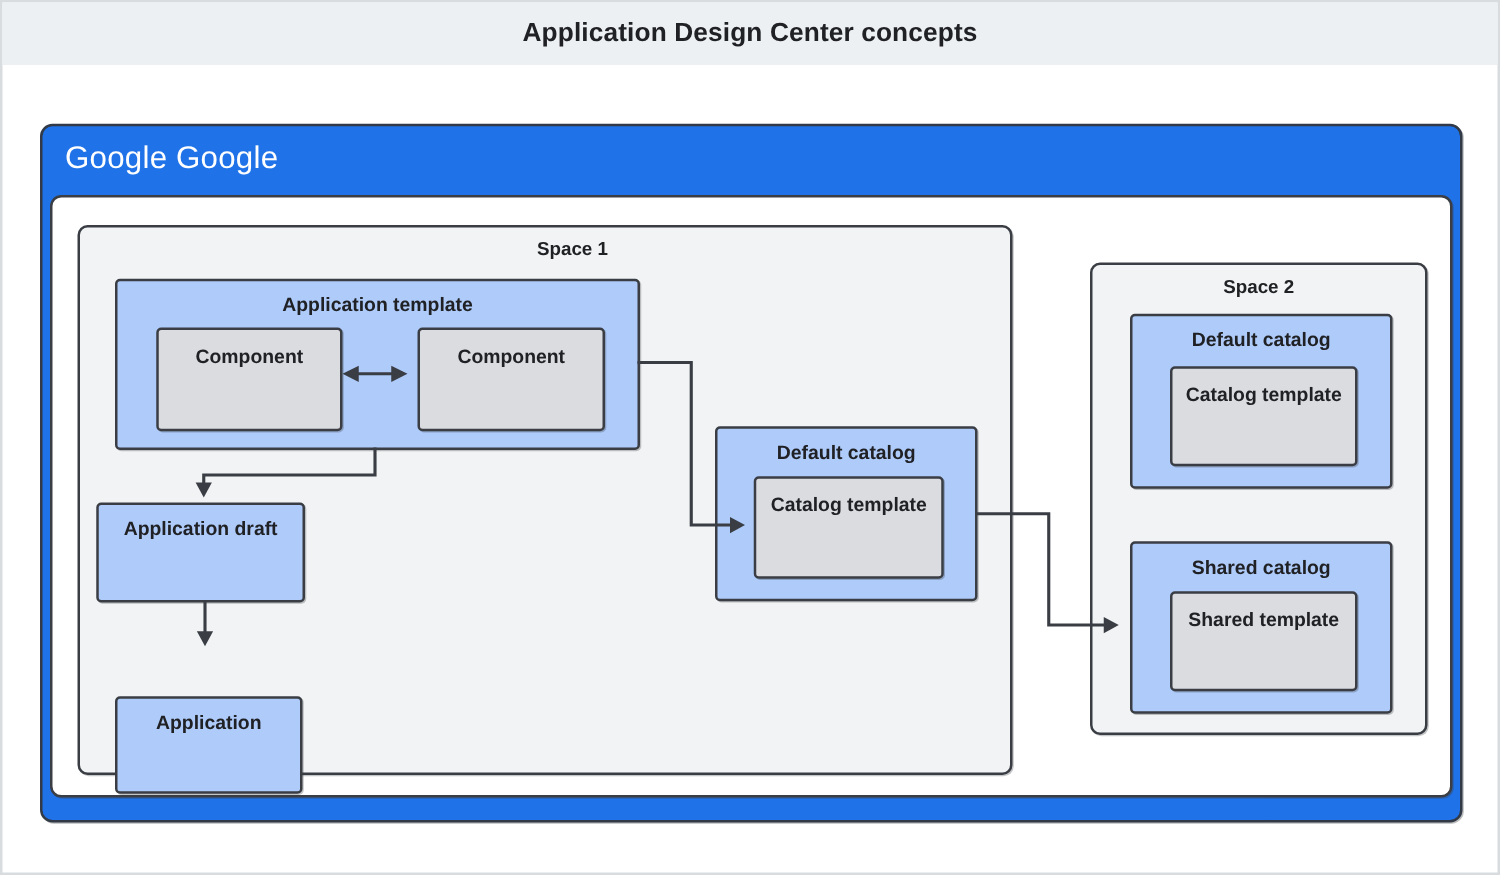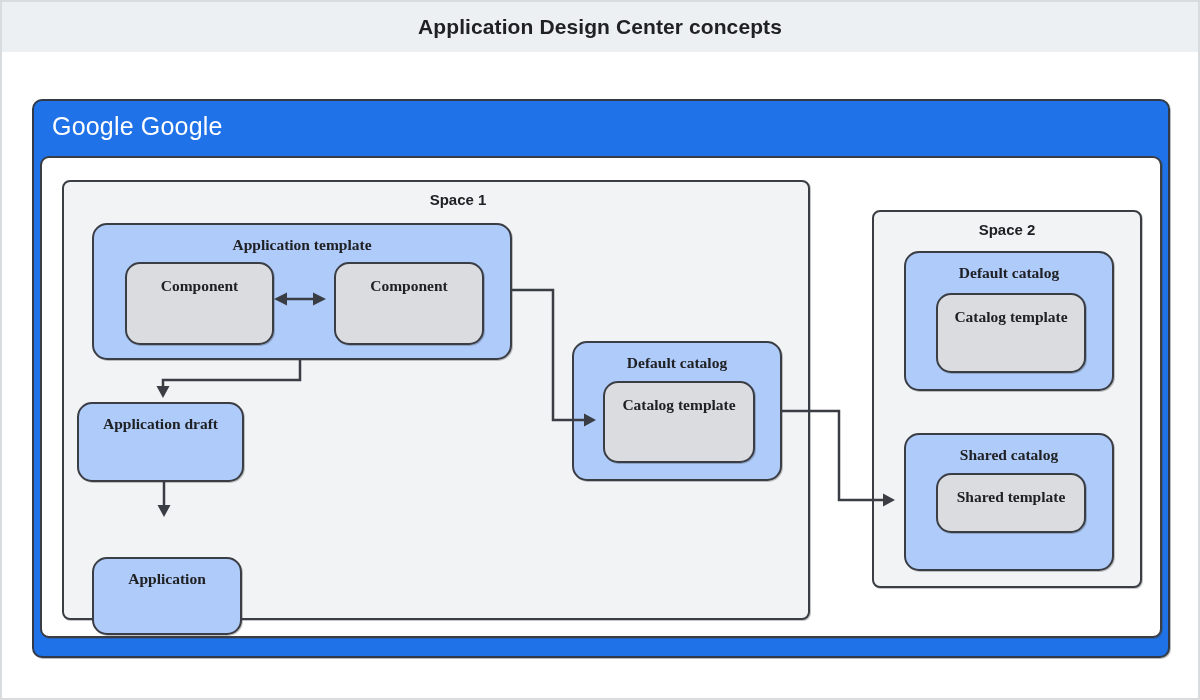--- a/index.html
+++ b/index.html
@@ -33,21 +33,21 @@
 
   .space {
     position:absolute; box-sizing:border-box; background:#f1f3f4;
     border:2px solid #3a3e44; border-radius:8px; box-shadow:1px 1px 0 rgba(60,64,67,.3);
   }
   .space1 { left:62px; top:180px; width:748px; height:440px;padding-left:44px; }
   .space2 { left:872px; top:210px; width:270px; height:378px; }
 
   .box {
     position:absolute; box-sizing:border-box;
-    border:2px solid #3a3e44; border-radius:15px; box-shadow:1px 1px 0 rgba(60,64,67,.3);font-family:Liberation Serif, serif;
+    border:2px solid #3a3e44; border-radius:4px; box-shadow:1px 1px 0 rgba(60,64,67,.3);
   }
   .blue { background:#aecbfa; }
   .gray { background:#dadce0; }
 
   .lbl {
     display:block; text-align:center; font-size:15.5px; font-weight:700;
     color:#202124; padding-top:11px; white-space:nowrap;
   }
   .lbl.pad13 { padding-top:13px; }
   .space-lbl {
@@ -109,21 +109,21 @@
 
     <div class="box blue" style="left:30px; top:39px; width:210px; height:140px;">
       <span class="lbl">Default catalog</span>
       <div class="box gray" style="left:30px; top:40px; width:150px; height:80px;">
         <span class="lbl pad13">Catalog template</span>
       </div>
     </div>
 
     <div class="box blue" style="left:30px; top:221px; width:210px; height:138px;">
       <span class="lbl">Shared catalog</span>
-      <div class="box gray" style="left:30px; top:38px; width:150px; height:60px;">
+      <div class="box gray" style="left:30px; top:38px; width:150px; height:80px;">
         <span class="lbl pad13">Shared template</span>
       </div>
     </div>
   </div>
 
   <svg class="overlay" width="1200" height="700" viewBox="0 0 1200 700">
     <g>
       <line class="wire" x1="285" y1="299" x2="315" y2="299"></line>
       <polygon class="head" points="274,299 287,292.5 287,305.5"></polygon>
       <polygon class="head" points="326,299 313,292.5 313,305.5"></polygon>

